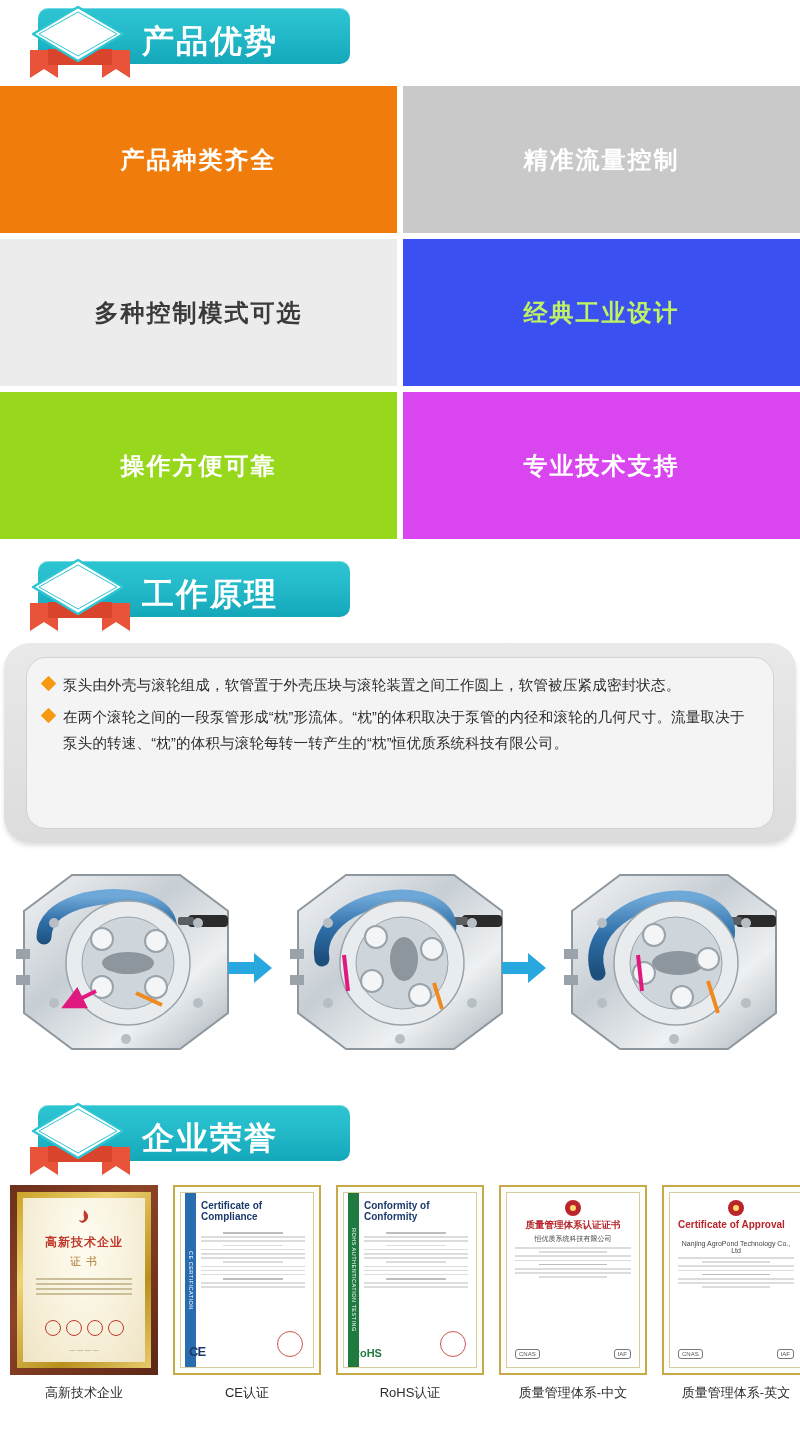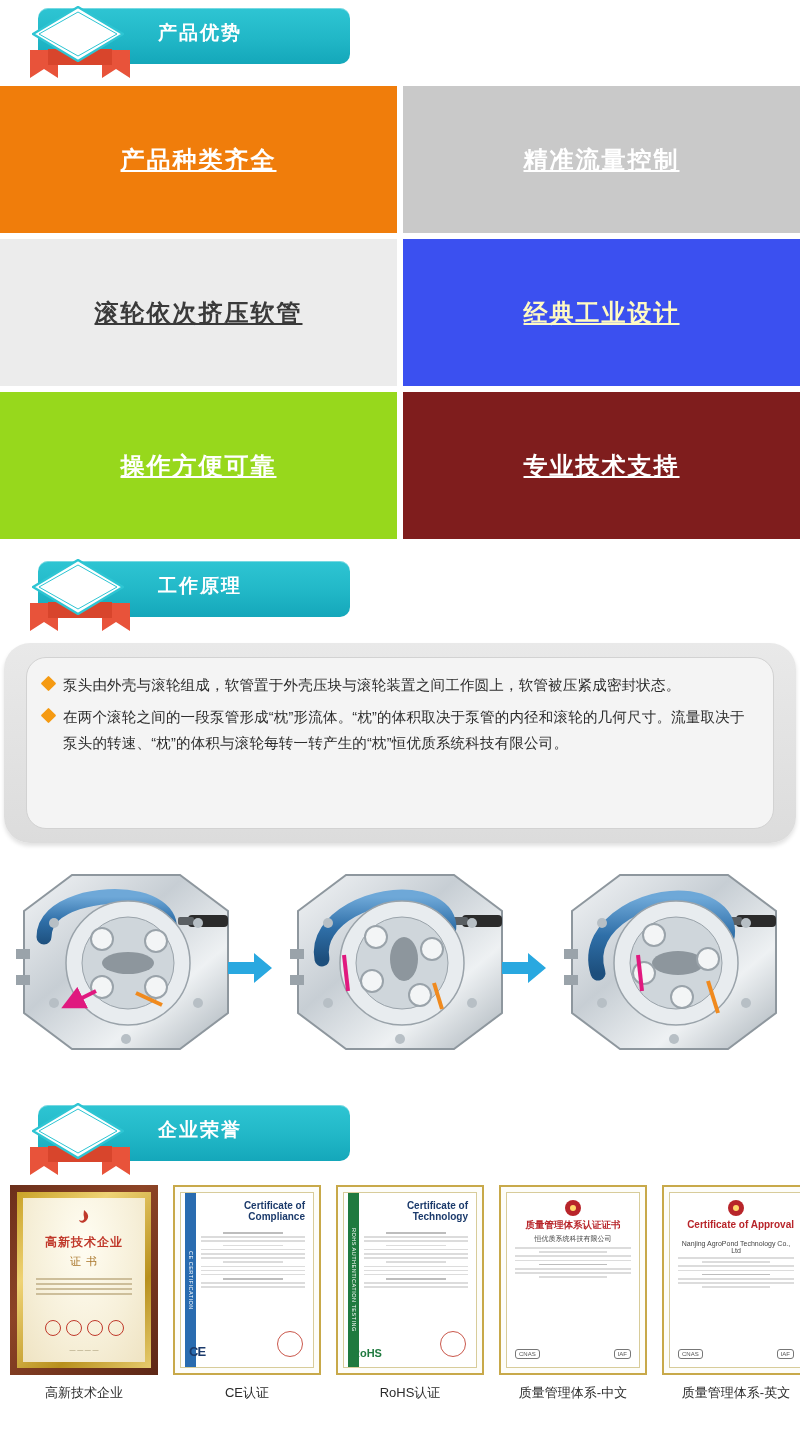--- a/index.html
+++ b/index.html
@@ -31,23 +31,23 @@
     left: 20px;
     top: 8px;
     width: 312px;
     height: 56px;
     border-radius: 10px;
     background: linear-gradient(180deg, #2ec5d3 0%, #21b7c7 55%, #14a7ba 100%);
     box-shadow: inset 0 1px 0 rgba(255,255,255,.35);
   }
   .banner .bar-title {
     position: absolute;
-    left: 140px;
+    left: 124px;
     top: 20px;
-    font-size: 19px;
+    font-size: 32px;
     font-weight: bold;
     color: #ffffff;
     letter-spacing: 2px;
     z-index: 4;
     white-space: nowrap;
   }
   
   .ribbon-tails {
     position: absolute;
     left: 10px;
@@ -91,28 +91,27 @@
     margin: 14px 0 0 0;
     width: 800px;
   }
   .adv-cell {
     display: flex;
     align-items: center;
     justify-content: center;
     font-size: 24px;
     font-weight: bold;
     letter-spacing: 2px;
-    text-decoration: underline;
   }
   .c-orange { background: #f07d0b; color: #ffffff; }
   .c-gray   { background: #c9c9c9; color: #ffffff; }
   .c-light  { background: #ececec; color: #3a3a3a; }
-  .c-blue   { background: #3b50f0; color: #fef9c3; }
+  .c-blue   { background: #3b50f0; color: #bef264; }
   .c-green  { background: #97d81c; color: #ffffff; }
-  .c-gray2  { background: #7f1d1d; color: #ffffff; }
+  .c-gray2  { background: #d946ef; color: #ffffff; }
 
   
   .principle-wrap {
     position: relative;
     margin: 18px 4px 0 4px;
     height: 212px;
     padding-left: 35px;
   }
   .principle-outer {
     position: absolute;
@@ -282,21 +281,21 @@
   .cert.paper .frame {
     position: absolute;
     inset: 5px;
     border: 1px solid #d8cc9a;
     background: #ffffff;
     padding: 7px 8px;
     box-sizing: border-box;
     overflow: hidden;
   }
   .cert-h {
-    text-align: right;
+    text-align: left;
     font-size: 8.5px;
     font-weight: bold;
     color: #1b3a6b;
     margin-bottom: 10px;
   }
   .cert-h.red { color: #b8252a; }
   .cert-h.big { font-size: 10px; }
   .cert-rows i {
     display: block;
     height: 1.6px;
@@ -414,21 +413,21 @@
   </div>
 
   <div class="adv-grid">
     <div class="adv-cell c-orange">
       <span>产品种类齐全</span>
     </div>
     <div class="adv-cell c-gray">
       <span>精准流量控制</span>
     </div>
     <div class="adv-cell c-light">
-      <span>滚轮依次挤压软管</span>
+      <span>多种控制模式可选</span>
     </div>
     <div class="adv-cell c-blue">
       <span>经典工业设计</span>
     </div>
     <div class="adv-cell c-green">
       <span>操作方便可靠</span>
     </div>
     <div class="adv-cell c-gray2">
       <span>专业技术支持</span>
     </div>
@@ -645,21 +644,21 @@
         </div>
       </div>
       <div class="honor-label">CE认证</div>
     </div>
 
     <div class="honor">
       <div class="cert paper">
         <div class="frame">
           <div class="cert-sideband green">ROHS AUTHENTICATION TESTING</div>
           <div style="margin-left:12px;">
-            <div class="cert-h big">Certificate of Technology</div>
+            <div class="cert-h big">Conformity of Conformity</div>
             <div class="cert-rows">
               <i class="short dark"></i>
                 <i></i>
                 <i></i>
                 <i class="short"></i>
                 <i></i>
                 <i></i>
                 <i></i>
                 <i class="short"></i>
                 <i></i>

